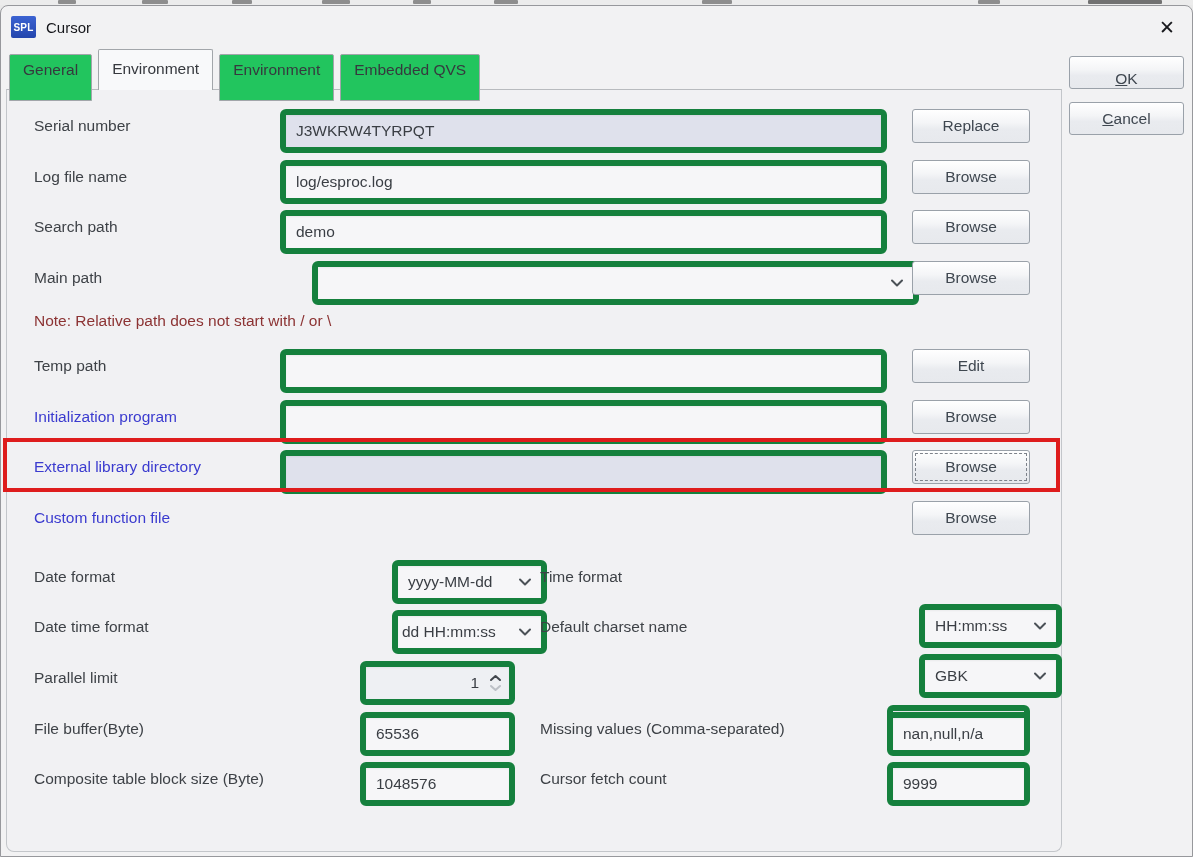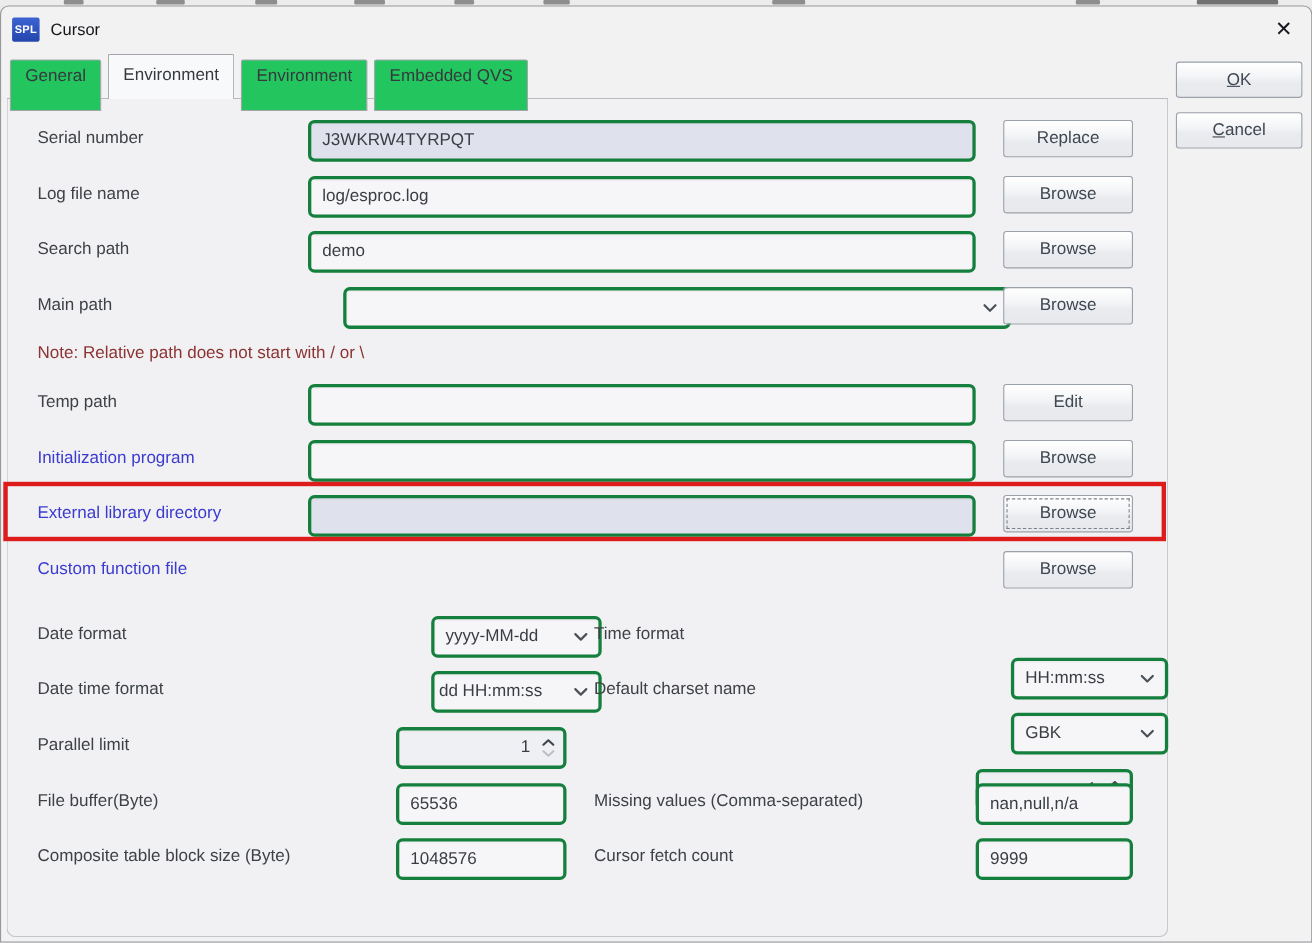--- a/index.html
+++ b/index.html
@@ -51,21 +51,21 @@
     background:#f1f1f3;border:1px solid #c3c6ca;border-top-color:#b8bbbe;
     border-radius:0 0 8px 8px;z-index:1;
   }
 
   .frow{position:absolute;left:0;width:100%;height:34px;}
   .lbl{position:absolute;left:27px;top:0;line-height:34px;font-size:15.5px;color:#3e4247;white-space:nowrap;}
   .lbl.blue{color:#3b3bcf;}
 
   .field{
     position:absolute;left:273px;top:0;width:607px;height:34px;
-    border:3px solid #15803d;border-radius:6px;background:#f6f6f8;
+    border:6px solid #15803d;border-radius:6px;background:#f6f6f8;
     box-shadow:inset 0 1px 2px rgba(0,0,0,.05);
     display:flex;align-items:center;padding:16px 10px;font-size:15.5px;color:#3a3e44;overflow:hidden;white-space:nowrap;
   }
   .field.readonly{background:#dfe1ec;}
   .combo{padding-right:30px;position:relative;margin-left:32px;}
   .chev{position:absolute;right:9px;top:50%;transform:translateY(-50%);line-height:0;}
   .spin{justify-content:flex-end;padding-right:30px;position:relative;background:#eef0f3;}
   .spin-arrows{position:absolute;right:7px;top:50%;transform:translateY(-50%);display:flex;flex-direction:column;gap:2px;line-height:0;}
 
   .btn{
@@ -79,21 +79,21 @@
 
   .note{position:absolute;left:27px;top:222px;font-size:15.5px;color:#8c3333;white-space:nowrap;}
 
   
   .gl{left:27px;}
   .gr{left:533px;}
   .gc1{left:353px;width:155px;}
   .gc2{left:880px;width:143px;}
 
   
-  .ok-btn{position:absolute;left:1068px;top:50px;width:115px;height:33px;}
+  .ok-btn{position:absolute;left:1068px;top:50px;width:115px;height:33px;align-items:flex-end;}
   .cancel-btn{position:absolute;left:1068px;top:96px;width:115px;height:33px;}
   .accel{display:block;text-align:center;}
   .accel::first-letter{text-decoration:underline;}
 
   
   .red-rect{
     position:absolute;left:3px;top:438px;width:1057px;height:54px;
     border:4px solid #de1c1c;z-index:30;pointer-events:none;
   }
 </style>

